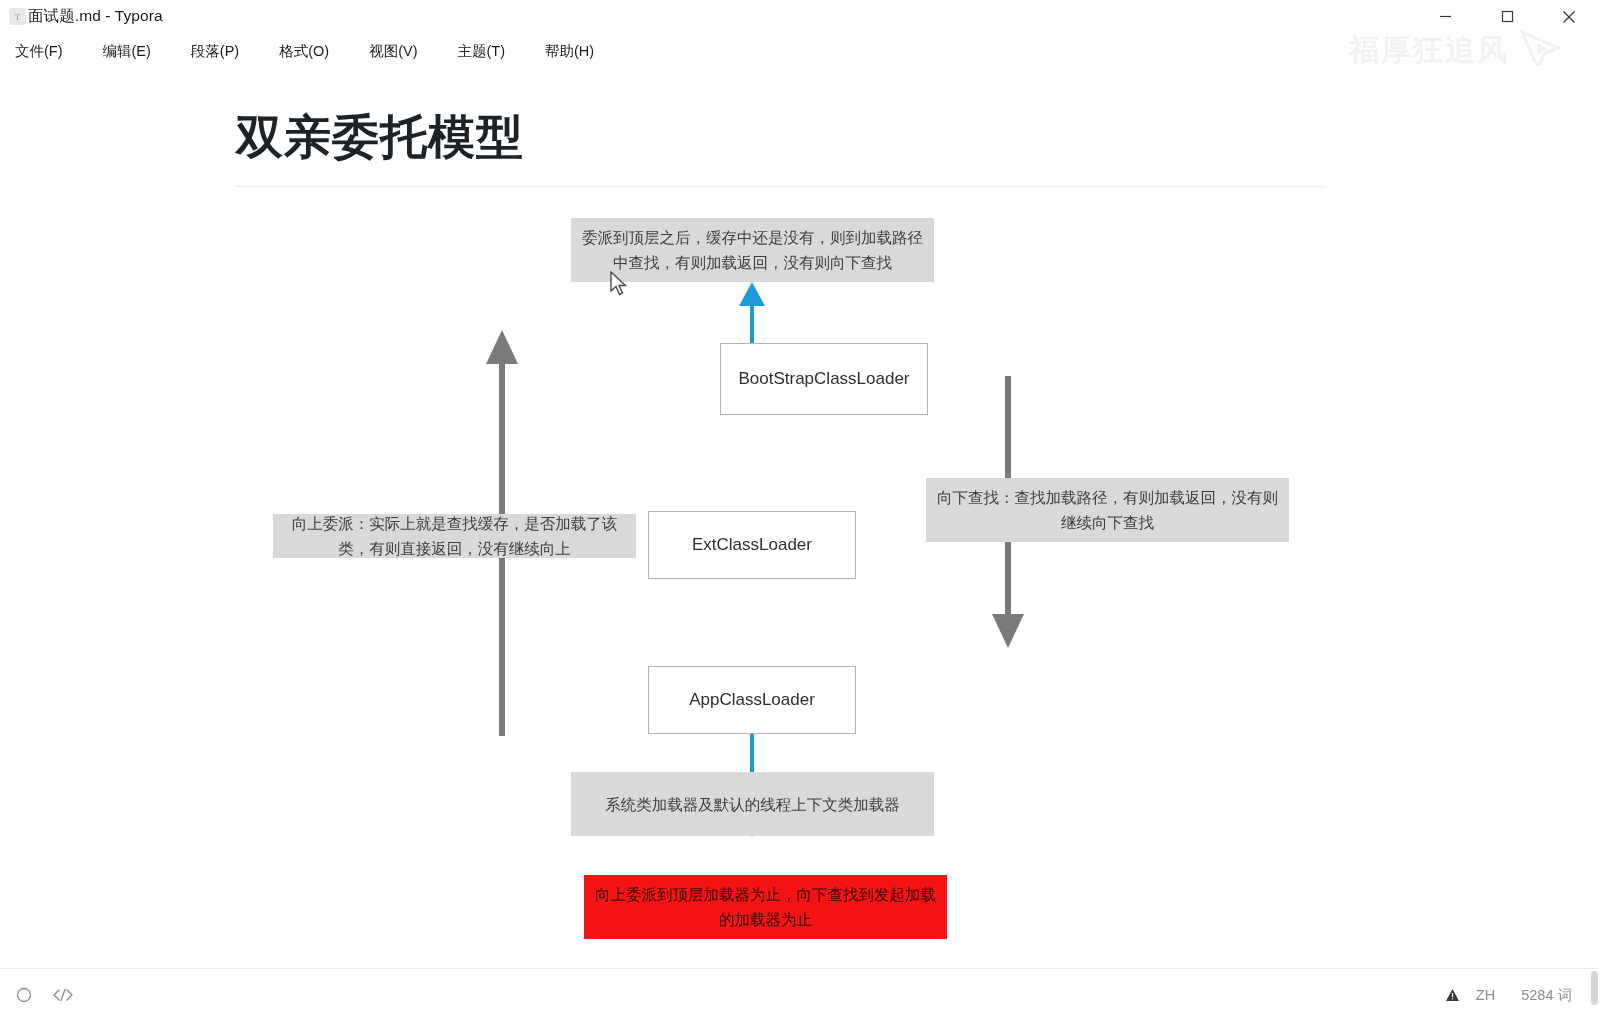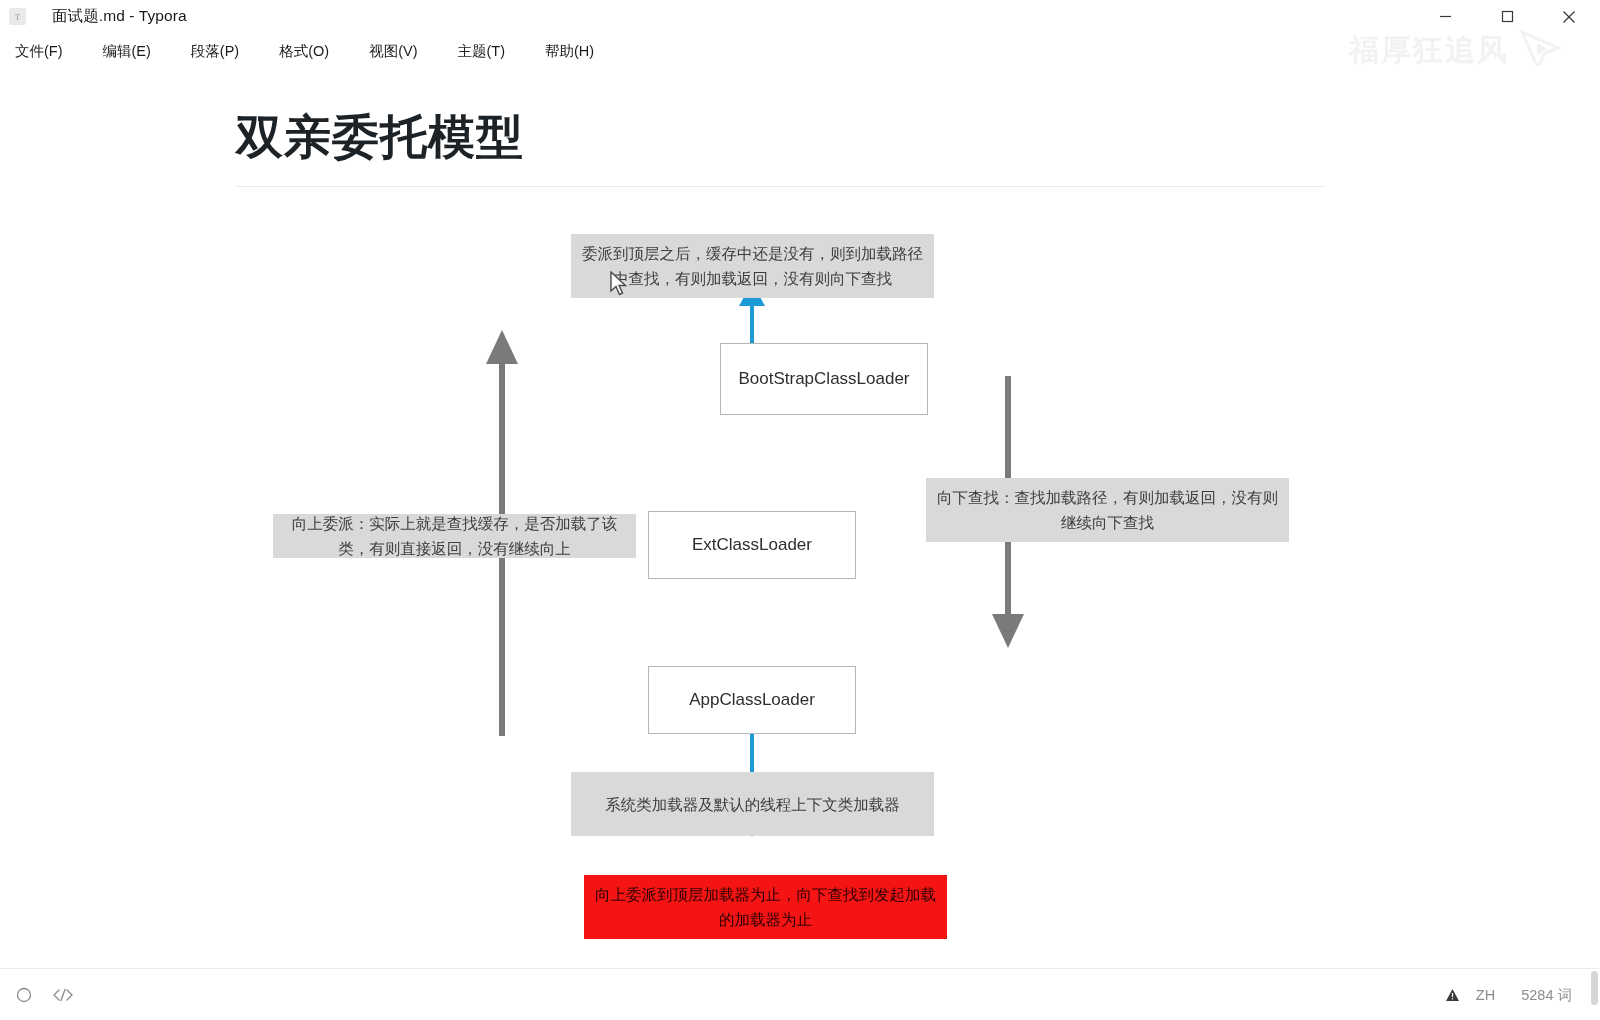--- a/index.html
+++ b/index.html
@@ -37,21 +37,21 @@
     border-radius: 2px;
     font-size: 9px;
     color: #9a9a9a;
     display: flex;
     align-items: center;
     justify-content: center;
     font-family: "Liberation Serif", serif;
   }
   .window-title {
     position: absolute;
-    left: 52px; top: 6px;
+    left: 28px; top: 6px;
     font-size: 15.5px;
     color: #1a1a1a;
     white-space: nowrap;
     letter-spacing: 0.1px;
   }
 
   .win-controls {
     position: absolute;
     right: 0; top: 0;
     height: 33px;
@@ -326,21 +326,21 @@
         </svg>
       </div>
 
       <div class="blue-arrow" style="left:736px; top:657px; width:32px; height:116px;">
         <svg width="32" height="116" viewBox="0 0 32 116">
           <line x1="16" y1="0" x2="16" y2="94" stroke="#1b9ad6" stroke-width="4"></line>
           <polygon points="16,114 29,90 3,90" fill="#1b9ad6"></polygon>
         </svg>
       </div>
 
-      <div class="note-box" style="left:571px; top:152px; width:363px; height:64px;margin-top:16px;">委派到顶层之后，缓存中还是没有，则到加载路径中查找，有则加载返回，没有则向下查找</div>
+      <div class="note-box" style="left:571px; top:152px; width:363px; height:64px;">委派到顶层之后，缓存中还是没有，则到加载路径中查找，有则加载返回，没有则向下查找</div>
 
       <div class="note-box" style="left:273px; top:448px; width:363px; height:44px;">向上委派：实际上就是查找缓存，是否加载了该类，有则直接返回，没有继续向上</div>
 
       <div class="note-box" style="left:926px; top:412px; width:363px; height:64px;">向下查找：查找加载路径，有则加载返回，没有则继续向下查找</div>
 
       <div class="note-box" style="left:571px; top:706px; width:363px; height:64px;">系统类加载器及默认的线程上下文类加载器</div>
 
       <div class="loader-box" style="left:688px; top:277px; width:208px; height:72px;margin-left:32px;">BootStrapClassLoader</div>
 
       <div class="loader-box" style="left:648px; top:445px; width:208px; height:68px;">ExtClassLoader</div>

